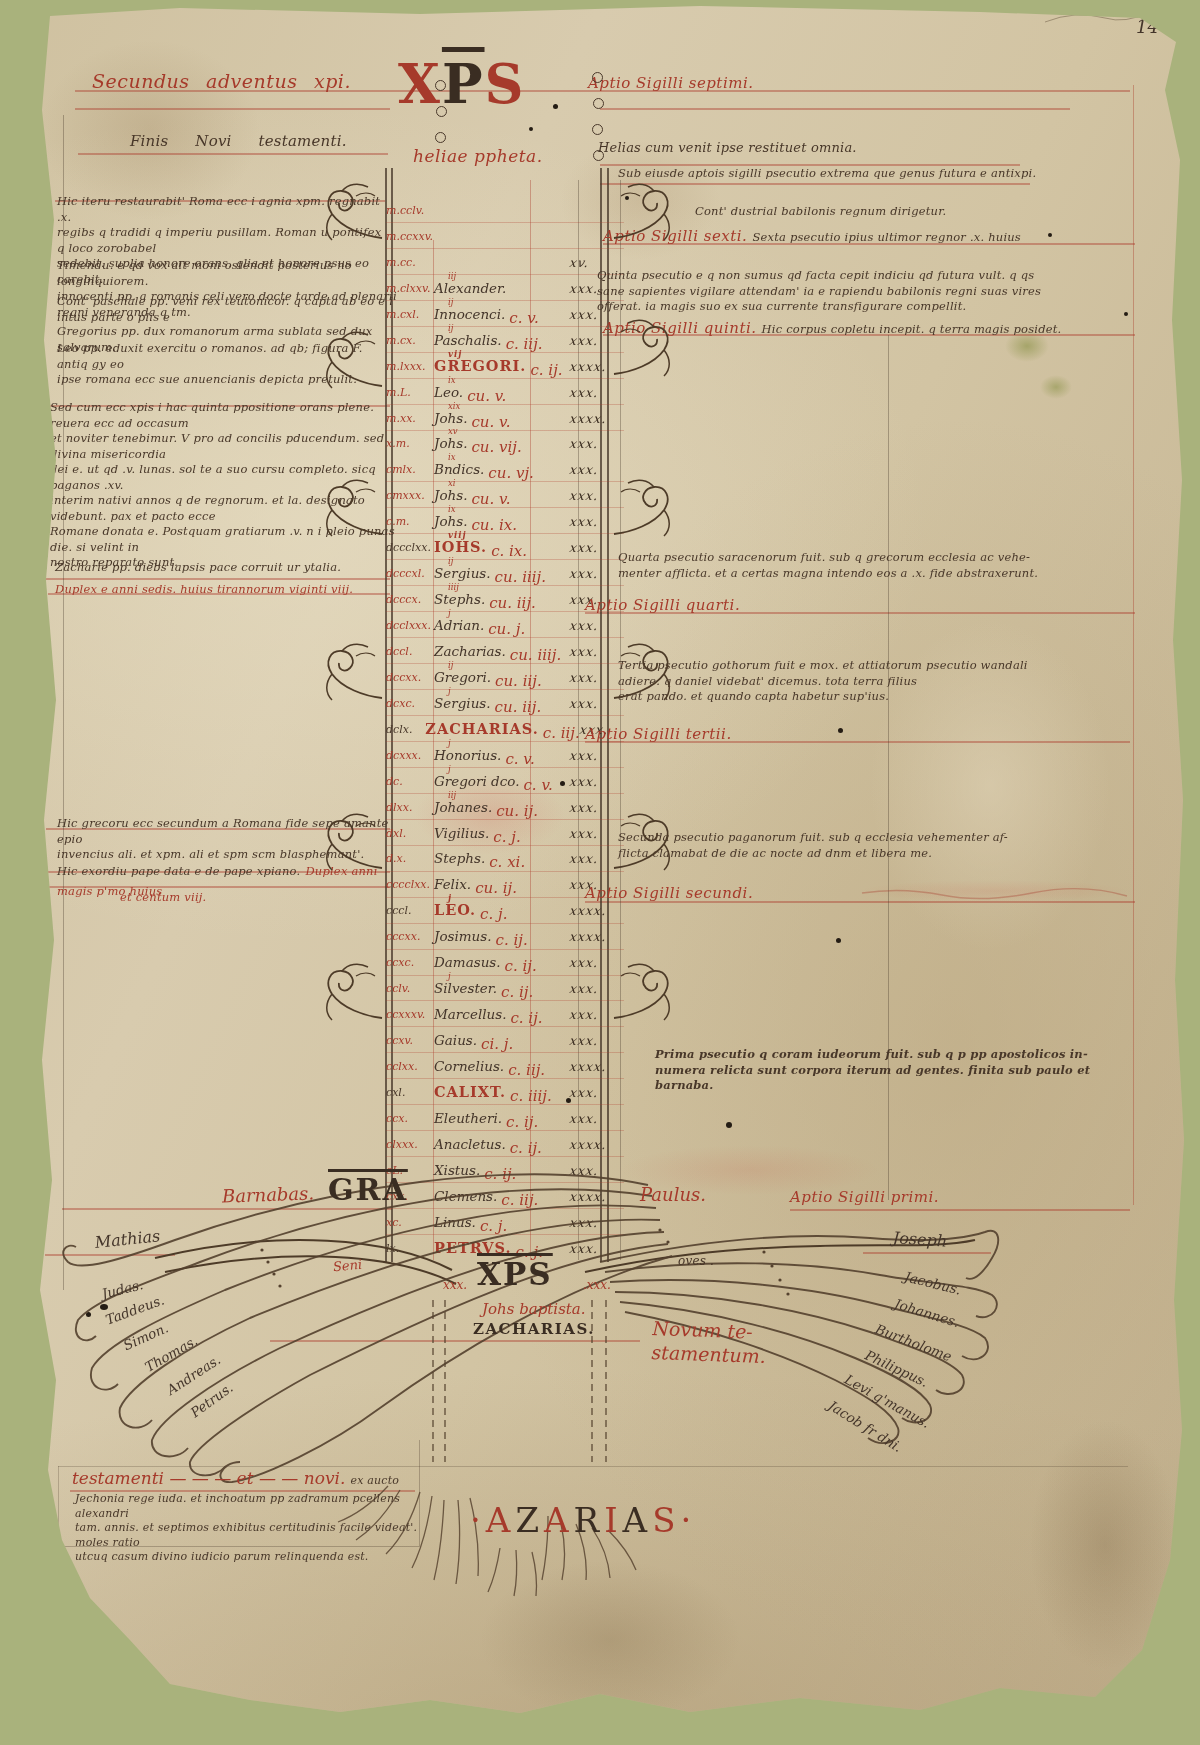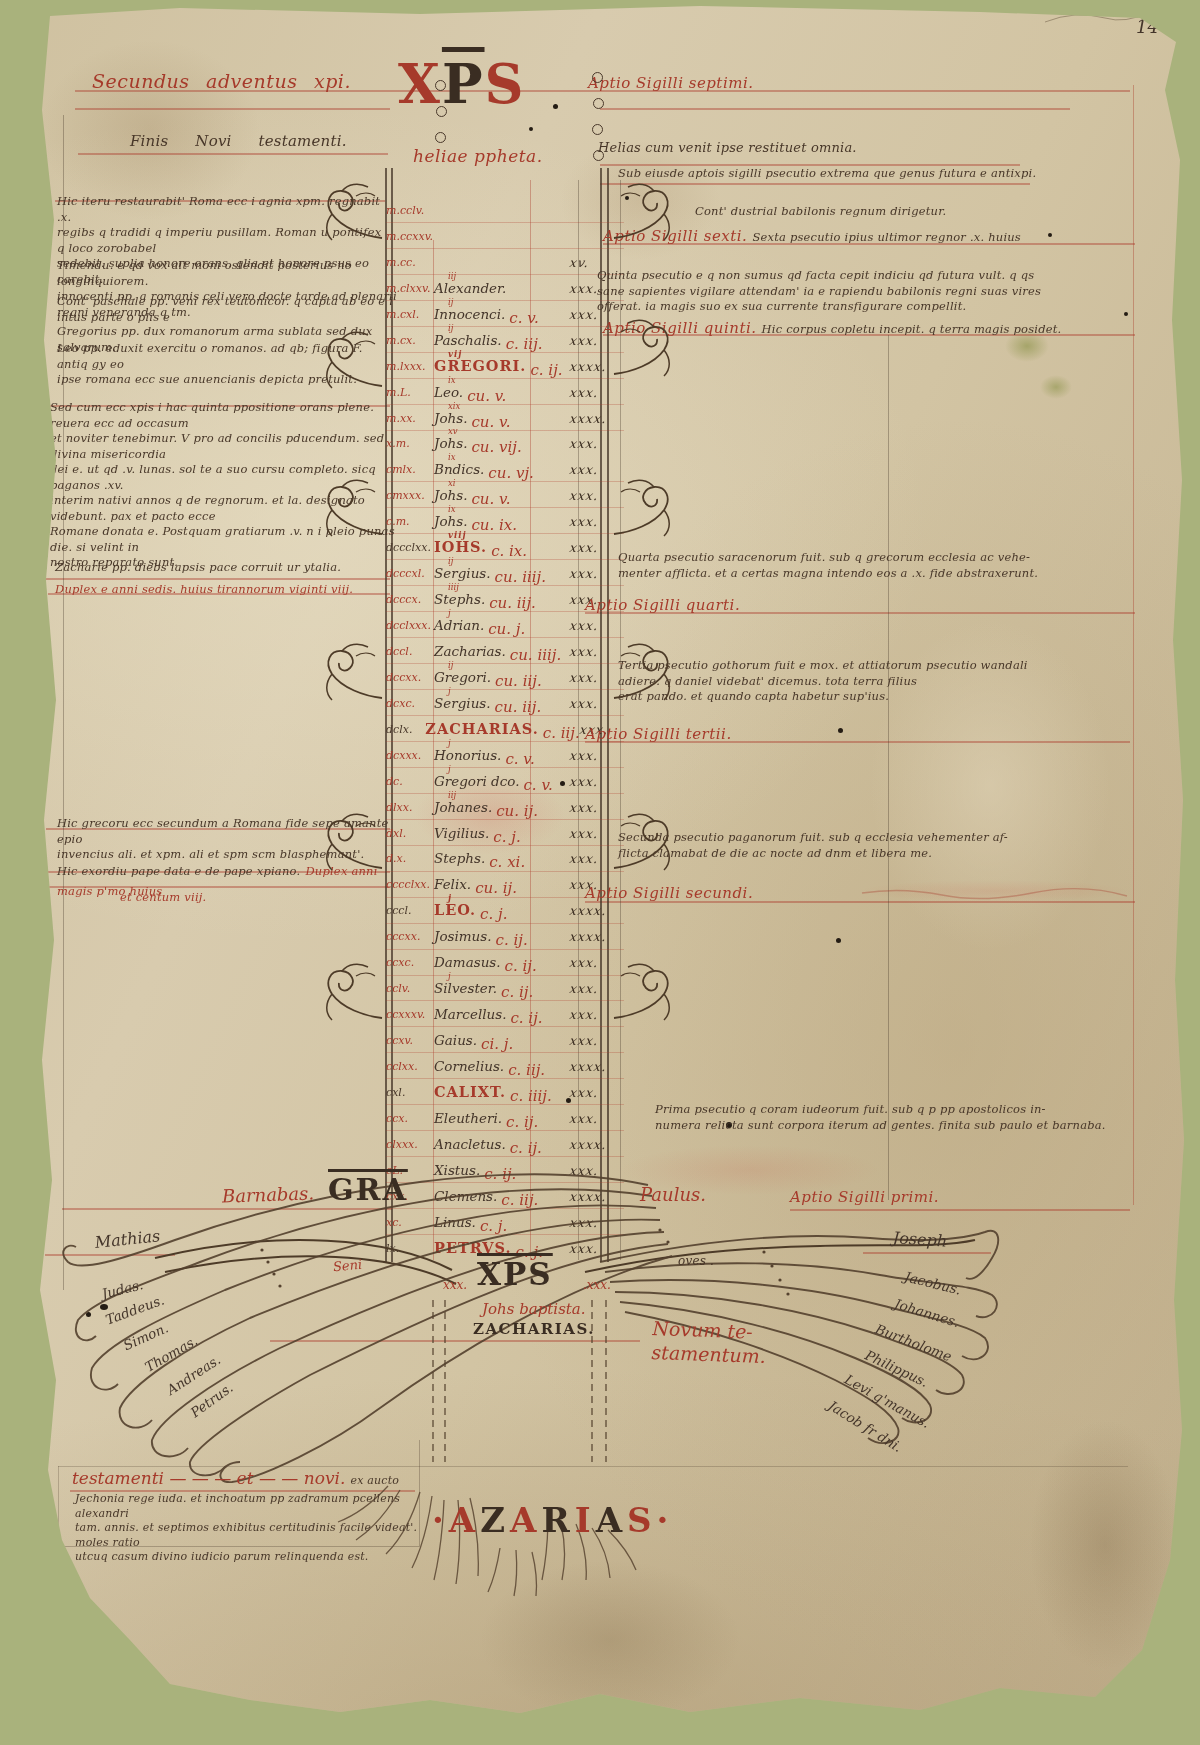--- a/index.html
+++ b/index.html
@@ -54,21 +54,21 @@
   .lb .blabel:nth-of-type(6){left:168px;top:1383px;transform:rotate(-33deg);}
   .lb .blabel:nth-of-type(7){left:192px;top:1406px;transform:rotate(-36deg);}
   .rb .blabel:nth-of-type(1){left:893px;top:1228px;transform:rotate(4deg);font-size:16px;}
   .rb .blabel:nth-of-type(2){left:905px;top:1268px;transform:rotate(14deg);}
   .rb .blabel:nth-of-type(3){left:895px;top:1295px;transform:rotate(17deg);}
   .rb .blabel:nth-of-type(4){left:876px;top:1320px;transform:rotate(21deg);}
   .rb .blabel:nth-of-type(5){left:866px;top:1346px;transform:rotate(25deg);}
   .rb .blabel:nth-of-type(6){left:846px;top:1370px;transform:rotate(29deg);}
   .rb .blabel:nth-of-type(7){left:830px;top:1396px;transform:rotate(32deg);}
   .circ{position:absolute;width:9px;height:9px;border:1.6px solid #4a392b;border-radius:50%;}
-  .azl{font-family:"DejaVu Serif",serif;font-weight:bold;font-size:34px;letter-spacing:5px;}
+  .azl{font-family:"DejaVu Serif",serif;font-weight:normal;font-size:34px;letter-spacing:5px;margin-left:38px;}
   .azl .dark{color:#3a2d22;} .azl .red{color:#a63a2b;}
   svg{position:absolute;left:0;top:0;overflow:visible;}
 </style>
 </head>
 <body>
 
 <div class="stage">
  <div class="page">
 
   <div class="stain" style="left:40px;top:40px;width:220px;height:180px;background:radial-gradient(closest-side,rgba(140,110,70,.22),rgba(0,0,0,0));"></div>
@@ -487,21 +487,21 @@
   <div class="abs script" style="left:618px;top:550px;width:450px;">Quarta psecutio saracenorum fuit. sub q grecorum ecclesia ac vehe-
 menter afflicta. et a certas magna intendo eos a .x. fide abstraxerunt.</div>
   <div class="abs caption" style="left:585px;top:596px;">Aptio Sigilli quarti.</div>
   <div class="abs script" style="left:618px;top:658px;width:450px;">Tertia psecutio gothorum fuit e mox. et attiatorum psecutio wandali
 adiere. q daniel videbat' dicemus. tota terra filius
 erat pando. et quando capta habetur sup'ius.</div>
   <div class="abs caption" style="left:585px;top:725px;">Aptio Sigilli tertii.</div>
   <div class="abs script" style="left:618px;top:830px;width:450px;">Secunda psecutio paganorum fuit. sub q ecclesia vehementer af-
 flicta clamabat de die ac nocte ad dnm et libera me.</div>
   <div class="abs caption" style="left:585px;top:884px;">Aptio Sigilli secundi.</div>
-  <div class="abs script" style="left:655px;top:1102px;width:480px;">Prima psecutio q coram iudeorum fuit. sub q p pp apostolicos in-
+  <div class="abs script" style="left:655px;top:1047px;width:480px;font-weight:bold;">Prima psecutio q coram iudeorum fuit. sub q p pp apostolicos in-
 numera relicta sunt corpora iterum ad gentes. finita sub paulo et barnaba.</div>
   <div class="abs caption" style="left:790px;top:1188px;">Aptio Sigilli primi.</div>
 
   <svg width="1200" height="1745">
     <defs>
       <g id="leaf">
         <path d="M70,56 C52,54 30,46 20,32 C12,20 18,8 30,9 C40,10 44,20 38,26 C33,31 26,28 27,21" fill="none" stroke="#4d3b28" stroke-width="1.8"></path>
         <path d="M30,9 C36,2 46,0 56,5" fill="none" stroke="#4d3b28" stroke-width="1.5"></path>
         <path d="M20,32 C13,41 13,51 20,58" fill="none" stroke="#4d3b28" stroke-width="1.5"></path>
         <path d="M44,14 C50,10 58,10 63,14" fill="none" stroke="#4d3b28" stroke-width="1.2"></path>

